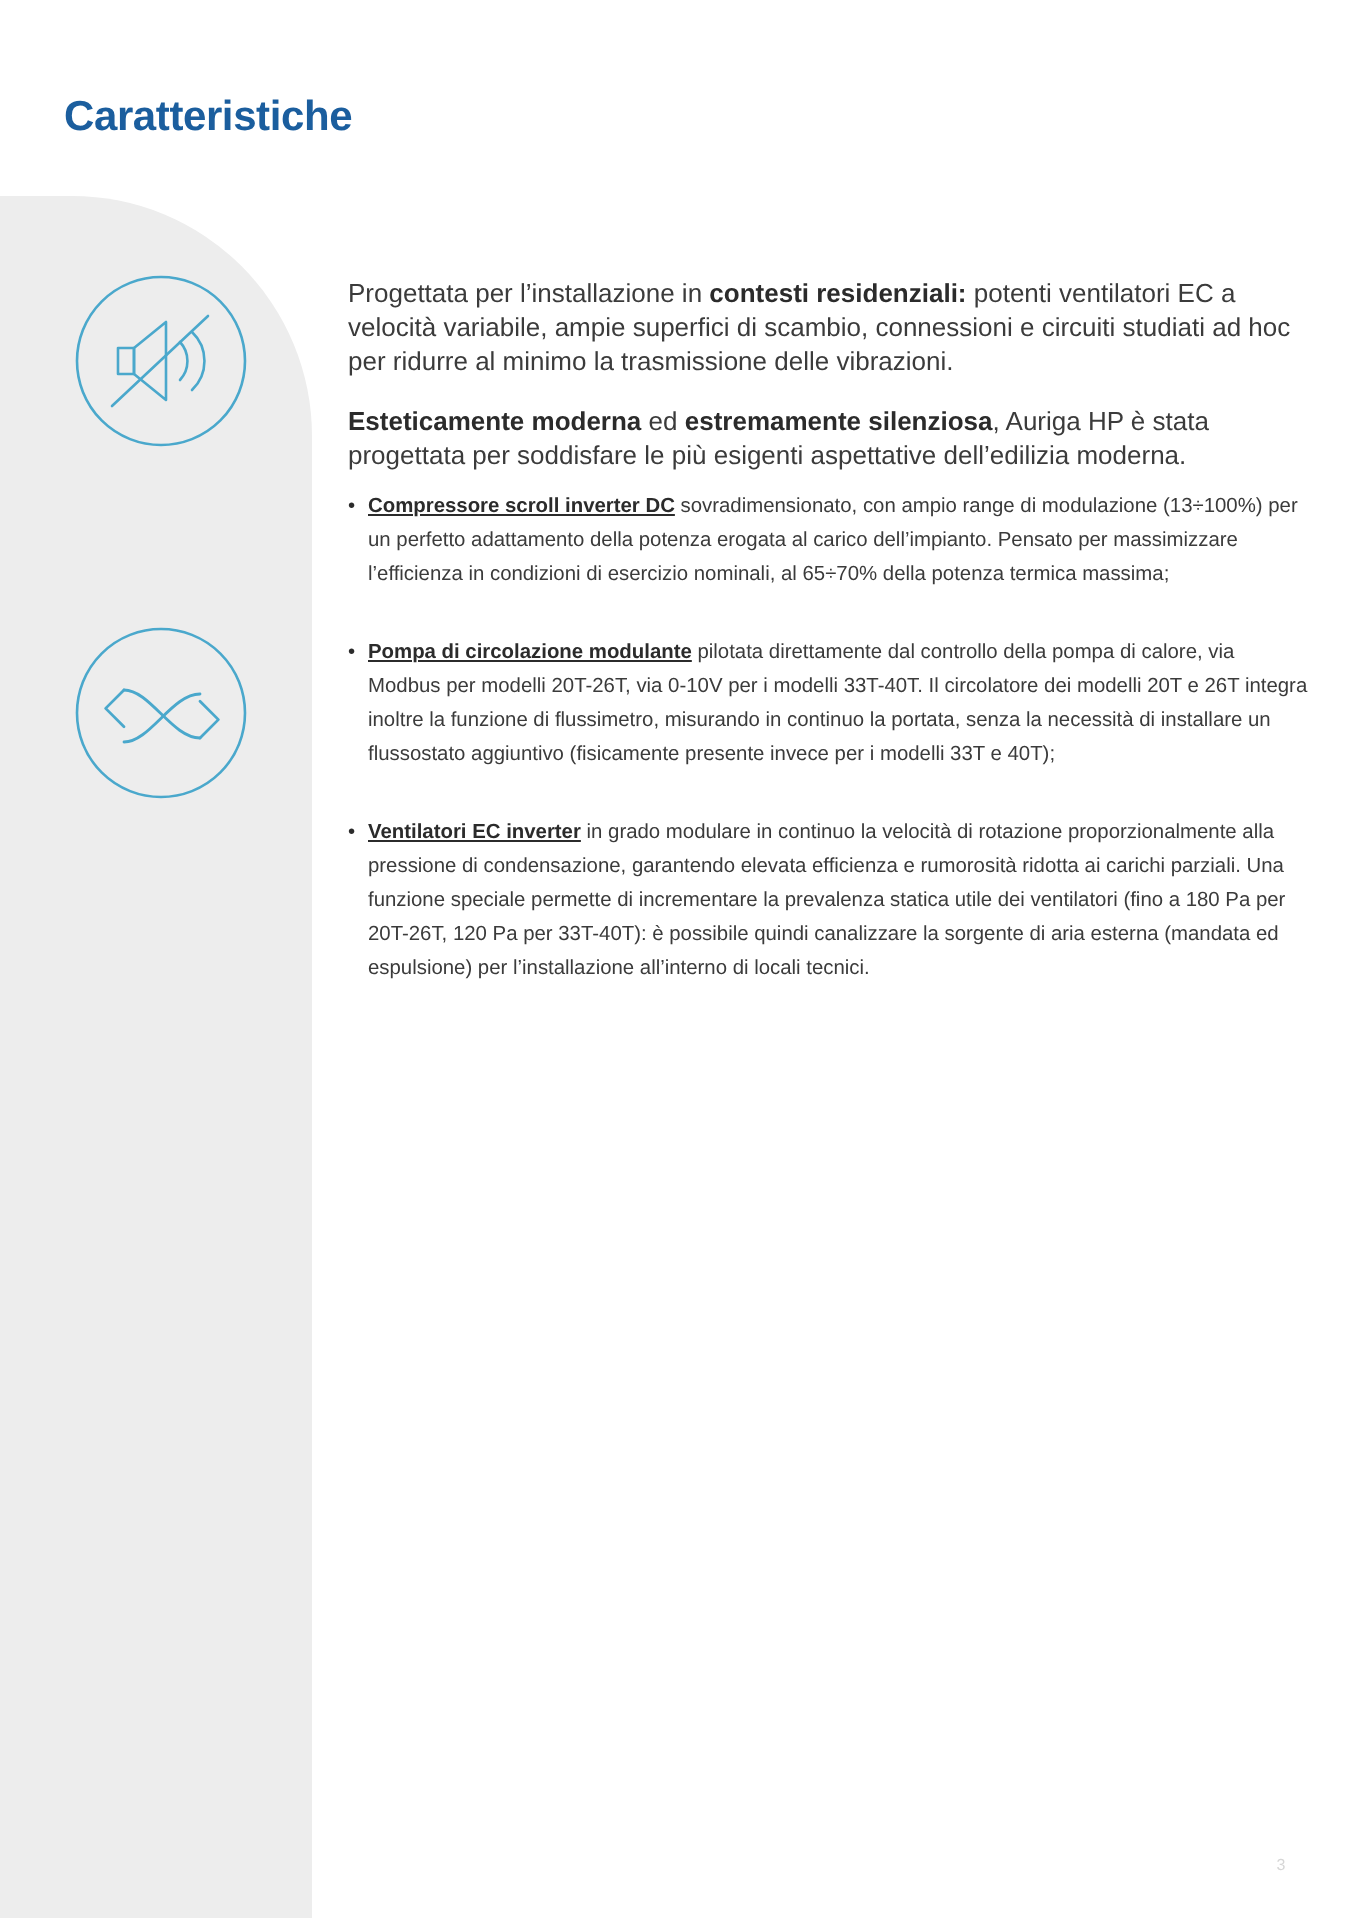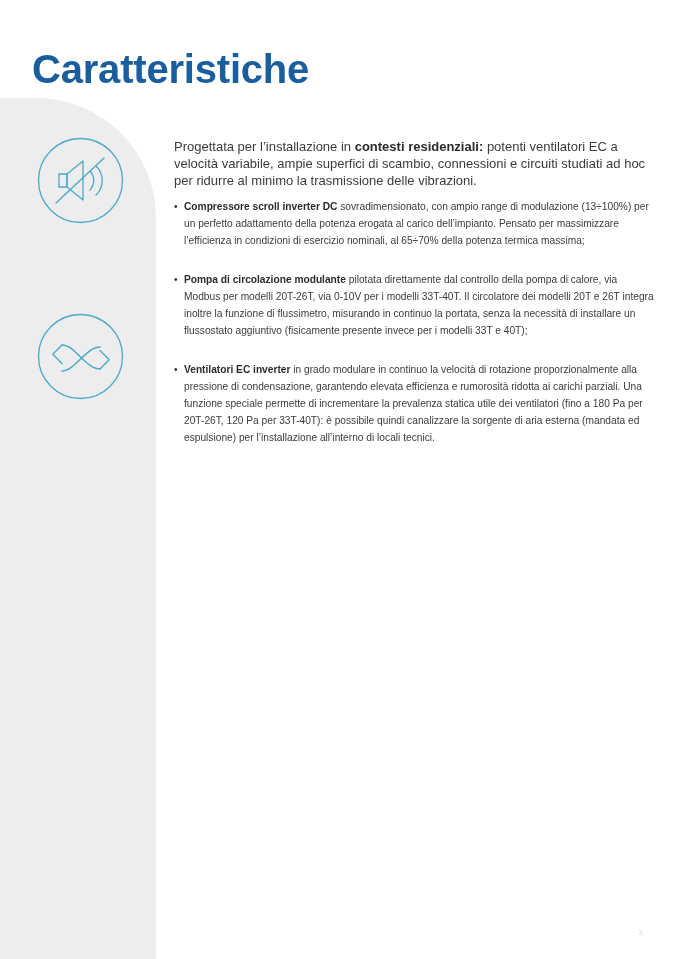--- a/index.html
+++ b/index.html
@@ -32,21 +32,21 @@
     height: 861px;
     background: #ededed;
     border-top-right-radius: 120px;
   }
 
   
   .page-title {
     position: absolute;
     left: 32px;
     top: 47px;
-    font-size: 40px;
+    font-size: 21px;
     font-weight: bold;
     color: #1b5e9e;
     letter-spacing: -0.2px;
     line-height: 1.1;
     white-space: nowrap;
   }
 
   
   .icon-badge {
     position: absolute;
@@ -99,21 +99,21 @@
   .bullet-item:last-child { margin-bottom: 0; }
   .bullet-item::before {
     content: "\2022";
     position: absolute;
     left: 0;
     top: 0;
     color: #2b2b2b;
     font-size: 10.2px;
     line-height: 17px;
   }
-  .bullet-item b { font-weight: bold; color: #2b2b2b; }
+  .bullet-item b { font-weight: bold; color: #2b2b2b; text-decoration: underline; }
 
   .spacer-gap { height: 9px; }
 
   
   .page-number {
     position: absolute;
     right: 35px;
     bottom: 22px;
     font-size: 8px;
     color: #d6d6d6;
@@ -147,20 +147,21 @@
       <path d="M29 62 C 42 62, 53 38, 67 38" fill="none" stroke="#4aa8cc" stroke-width="1.4" stroke-linecap="round"></path>
       <path d="M29 36 L29 49 L42 49" fill="none" stroke="#4aa8cc" stroke-width="1.4" stroke-linejoin="round" stroke-linecap="round" transform="rotate(45 29 36)"></path>
       <path d="M67 60 L67 47 L54 47" fill="none" stroke="#4aa8cc" stroke-width="1.4" stroke-linejoin="round" stroke-linecap="round" transform="rotate(45 67 60)"></path>
     </svg>
   </div>
 
   <div class="content">
 
     <div class="section">
       <p class="para"><span>Progettata per l’installazione in </span><b>contesti residenziali:</b><span> potenti ventilatori EC a velocità variabile, ampie superfici di scambio, connessioni e circuiti studiati ad hoc per ridurre al minimo la trasmissione delle vibrazioni.</span></p>
+      <p class="para"><b>Esteticamente moderna</b><span> ed </span><b>estremamente silenziosa</b><span>, Auriga HP è stata progettata per soddisfare le più esigenti aspettative dell’edilizia moderna.</span></p>
     </div>
 
     <div class="spacer-gap"></div>
 
     <div class="section">
 
       <ul class="bullet-list">
         <li class="bullet-item"><b>Compressore scroll inverter DC</b><span> sovradimensionato, con ampio range di modulazione (13÷100%) per un perfetto adattamento della potenza erogata al carico dell’impianto. Pensato per massimizzare l’efficienza in condizioni di esercizio nominali, al 65÷70% della potenza termica massima;</span></li>
         <li class="bullet-item"><b>Pompa di circolazione modulante</b><span> pilotata direttamente dal controllo della pompa di calore, via Modbus per modelli 20T-26T, via 0-10V per i modelli 33T-40T. Il circolatore dei modelli 20T e 26T integra inoltre la funzione di flussimetro, misurando in continuo la portata, senza la necessità di installare un flussostato aggiuntivo (fisicamente presente invece per i modelli 33T e 40T);</span></li>
         <li class="bullet-item"><b>Ventilatori EC inverter</b><span> in grado modulare in continuo la velocità di rotazione proporzionalmente alla pressione di condensazione, garantendo elevata efficienza e rumorosità ridotta ai carichi parziali. Una funzione speciale permette di incrementare la prevalenza statica utile dei ventilatori (fino a 180 Pa per 20T-26T, 120 Pa per 33T-40T): è possibile quindi canalizzare la sorgente di aria esterna (mandata ed espulsione) per l’installazione all’interno di locali tecnici.</span></li>

